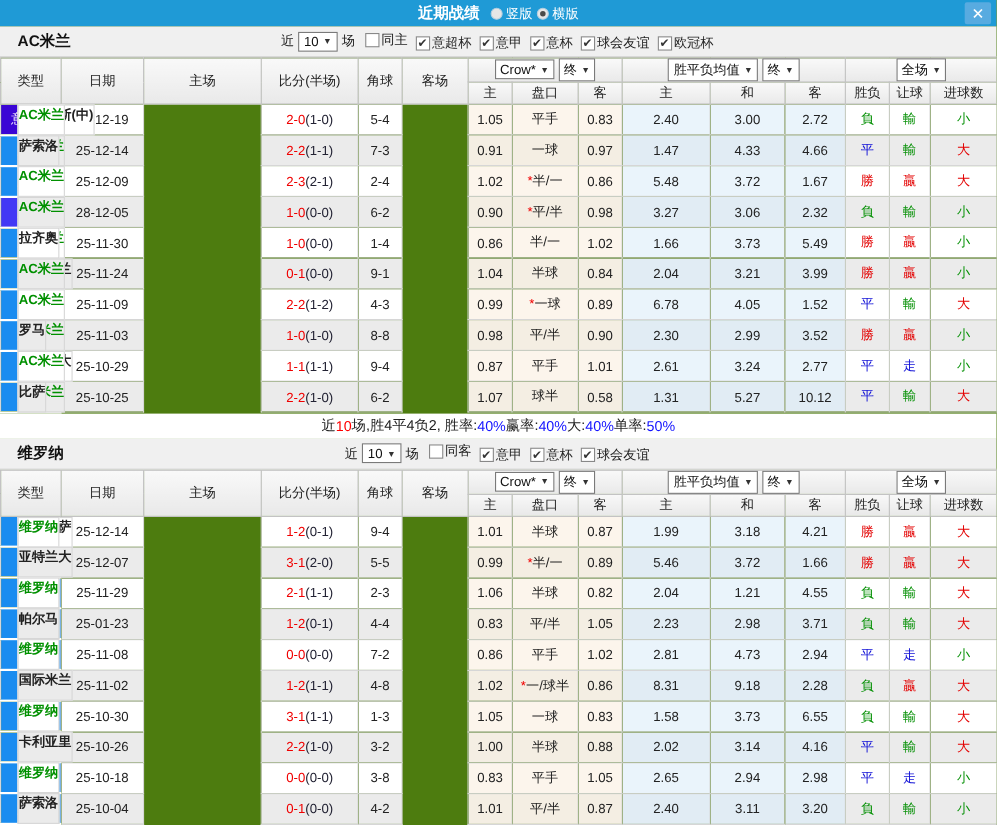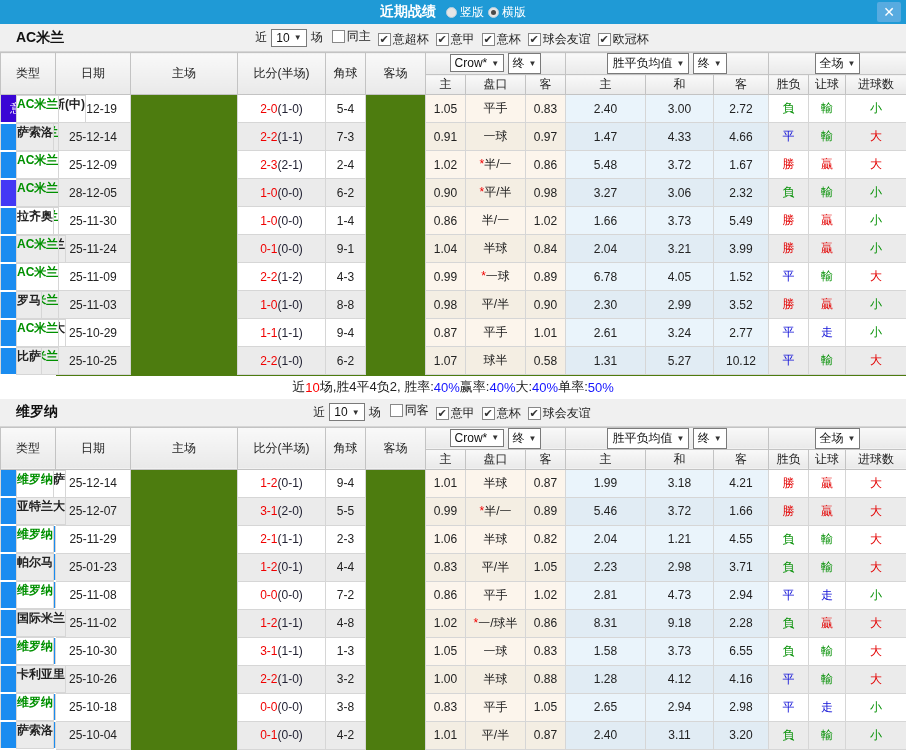--- a/index.html
+++ b/index.html
@@ -582,22 +582,22 @@
           <tr class="even">
             <td class="type" style="background:#1a8cf0">意甲</td>
             <td class="plain">25-10-26</td>
             <td class="plain team subj">维罗纳</td>
             <td class="plain"><span class="sc">2-2</span><span class="hf">(1-0)</span></td>
             <td class="plain">3-2</td>
             <td class="plain team">卡利亚里</td>
             <td class="ocell">1.00</td>
             <td class="ocell">半球</td>
             <td class="ocell">0.88</td>
-            <td class="bcell">1.28</td>
-            <td class="bcell">4.12</td>
+            <td class="bcell">2.02</td>
+            <td class="bcell">3.14</td>
             <td class="bcell">4.16</td>
             <td class="plain rs blue">平</td>
             <td class="plain rs green">輸</td>
             <td class="plain rs red">大</td>
           </tr>
           <tr class="odd">
             <td class="type" style="background:#1a8cf0">意甲</td>
             <td class="plain">25-10-18</td>
             <td class="plain team">比萨</td>
             <td class="plain"><span class="sc">0-0</span><span class="hf">(0-0)</span></td>

